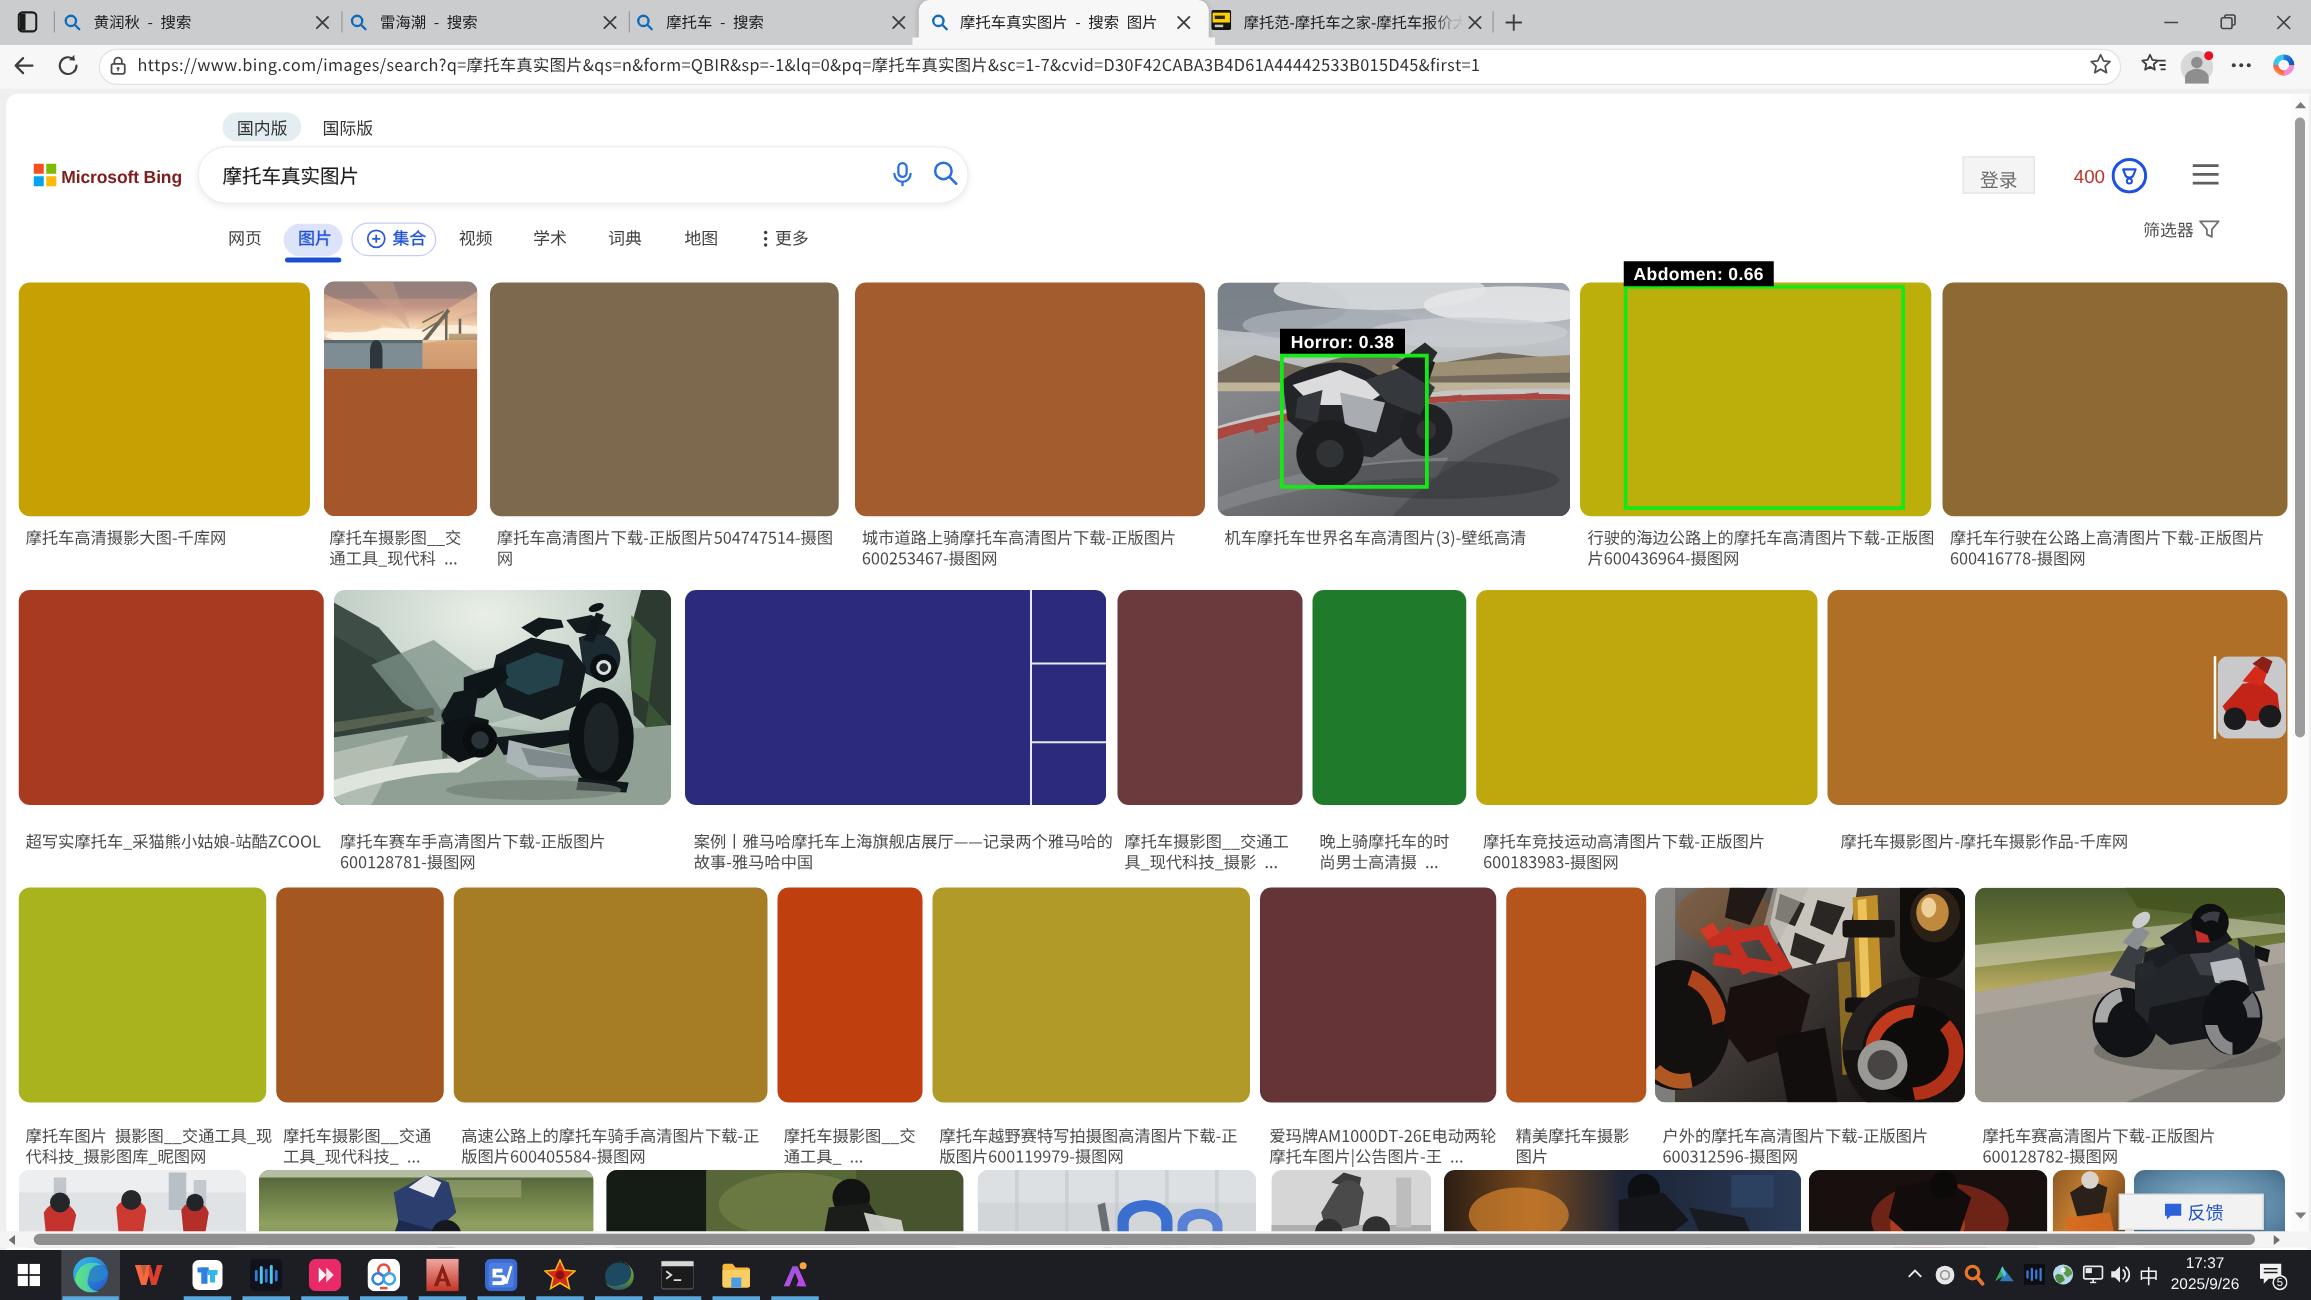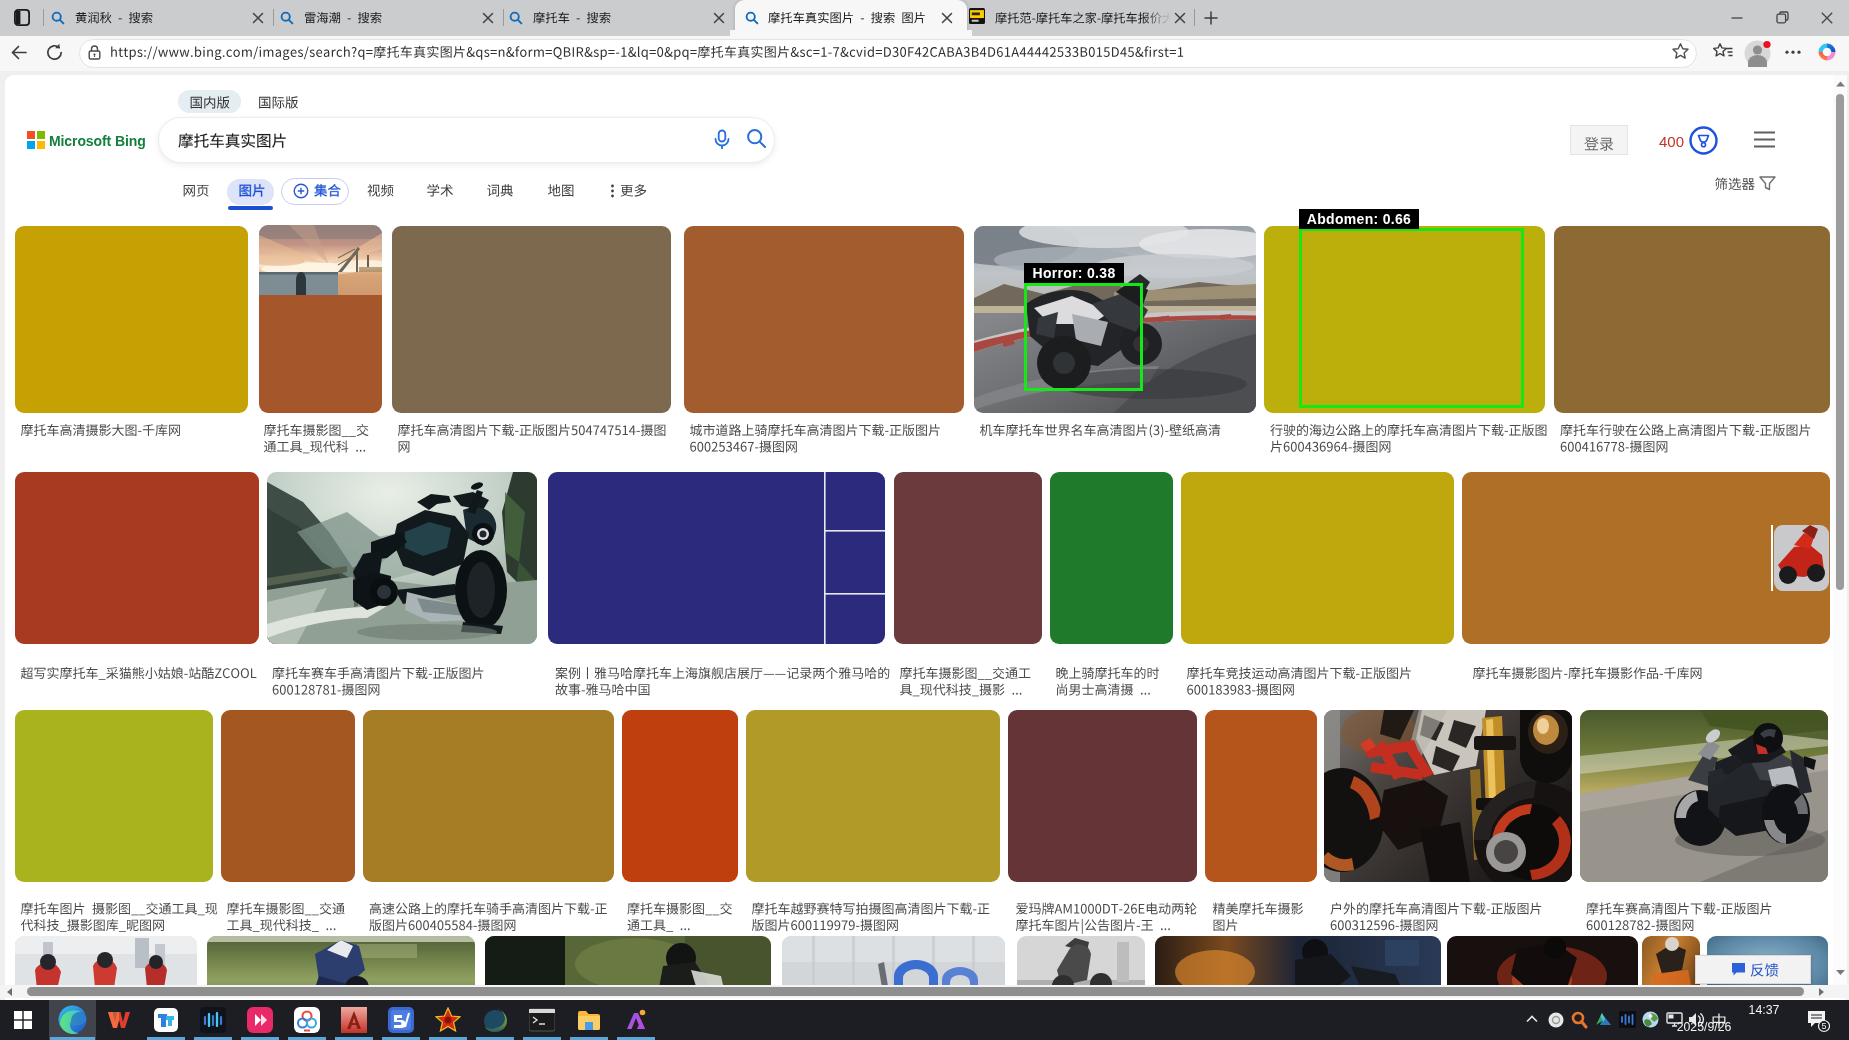--- a/index.html
+++ b/index.html
@@ -133,21 +133,21 @@
       <path d="M0.5 9 a8.5 8.5 0 0 1 8.5 -8.5 v4.2 a4.3 4.3 0 0 0 -4.3 4.3z" fill="#36c5f1"></path>
       <path d="M17.5 9 a8.5 8.5 0 0 1 -8.5 8.5 v-4.2 a4.3 4.3 0 0 0 4.3 -4.3z" fill="#f28bd0"></path>
     </svg>
     <div style="position:absolute;left:0px;top:71px;width:1849px;height:929px;background:#efeff0;"></div>
     <div style="position:absolute;left:5px;top:75px;width:1841px;height:925px;background:#fff;border-radius:9px 9px 0 0;"></div>
     <div style="position:absolute;left:178px;top:90px;width:63px;height:23px;background:#e3edf2;border-radius:12px;"></div>
     <div style="position:absolute;left:27px;top:131px;width:8px;height:8px;background:#f25022;"></div>
     <div style="position:absolute;left:36.5px;top:131px;width:8px;height:8px;background:#7fba00;"></div>
     <div style="position:absolute;left:27px;top:140.5px;width:8px;height:8px;background:#00a4ef;"></div>
     <div style="position:absolute;left:36.5px;top:140.5px;width:8px;height:8px;background:#ffb900;"></div>
-    <div style="position:absolute;left:49px;top:133px;font:700 14px 'Liberation Sans',sans-serif;color:#15803d;letter-spacing:-0.1px;">Microsoft Bing</div>
+    <div style="position:absolute;left:49px;top:133px;font:700 14px 'Liberation Sans',sans-serif;color:#7f1d1d;letter-spacing:-0.1px;">Microsoft Bing</div>
     <div style="position:absolute;left:158px;top:117px;width:617px;height:46px;background:#fff;border:1px solid #ededed;border-radius:24px;box-sizing:border-box;box-shadow:0 2px 6px rgba(0,0,0,0.08);"></div>
     <svg style="position:absolute;left:712px;top:129px" width="20" height="22" viewBox="0 0 20 22">
       <rect x="6.7" y="1.5" width="6.6" height="11" rx="3.3" fill="none" stroke="#2a6fdb" stroke-width="1.8"></rect>
       <path d="M3.5 10 a6.5 6.5 0 0 0 13 0" fill="none" stroke="#2a6fdb" stroke-width="1.8" stroke-linecap="round"></path>
       <path d="M10 16.5 V20" stroke="#2a6fdb" stroke-width="1.8"></path>
     </svg>
     <svg style="position:absolute;left:746px;top:128px" width="21" height="21" viewBox="0 0 21 21">
       <circle cx="8.7" cy="8.7" r="6.6" fill="none" stroke="#2a6fdb" stroke-width="2"></circle>
       <path d="M13.6 13.6 L19 19" stroke="#2a6fdb" stroke-width="2" stroke-linecap="round"></path>
     </svg>
@@ -681,22 +681,22 @@
     </svg>
     <svg style="position:absolute;left:1666px;top:1012px" width="17" height="15" viewBox="0 0 17 15">
       <rect x="1" y="1" width="15" height="10" rx="1" fill="none" stroke="#e8e8e8" stroke-width="1.4"></rect>
       <rect x="2.5" y="2.5" width="5" height="4" fill="#e8e8e8"></rect>
       <path d="M6 14 h5 M8.5 11 v3" stroke="#e8e8e8" stroke-width="1.3"></path>
     </svg>
     <svg style="position:absolute;left:1688px;top:1011px" width="18" height="17" viewBox="0 0 18 17">
       <path d="M1 6 h3 l4 -4 v13 l-4 -4 h-3z" fill="#e8e8e8"></path>
       <path d="M10.5 5 a4.5 4.5 0 0 1 0 7 M12.8 2.8 a7.5 7.5 0 0 1 0 11.4" fill="none" stroke="#e8e8e8" stroke-width="1.4" stroke-linecap="round"></path>
     </svg>
-    <div style="position:absolute;left:1734px;top:1003px;width:60px;text-align:center;font:12.3px 'Liberation Sans',sans-serif;color:#f2f2f2;">14:37</div>
-    <div style="position:absolute;left:1668px;top:1020px;width:72px;text-align:center;font:12.3px 'Liberation Sans',sans-serif;color:#f2f2f2;">2025/9/26</div>
+    <div style="position:absolute;left:1734px;top:1003px;width:60px;text-align:center;font:12.3px 'Liberation Sans',sans-serif;color:#f2f2f2;">17:37</div>
+    <div style="position:absolute;left:1728px;top:1020px;width:72px;text-align:center;font:12.3px 'Liberation Sans',sans-serif;color:#f2f2f2;">2025/9/26</div>
     <svg style="position:absolute;left:1806px;top:1009px" width="24" height="24" viewBox="0 0 24 24">
       <path d="M2 2 h17 v12 h-10 l-4 4 v-4 h-3z" fill="#f2f2f2"></path>
       <path d="M5 6 h11 M5 9 h11" stroke="#1c1e23" stroke-width="1.2"></path>
       <circle cx="18" cy="17" r="5.5" fill="#1c1e23" stroke="#f2f2f2" stroke-width="1.2"></circle>
       <text x="18" y="20.2" text-anchor="middle" font-family="Liberation Sans" font-size="9" fill="#f2f2f2">5</text>
     </svg>
     <svg style="position:absolute;left:0;top:0;pointer-events:none" width="1849" height="1040" viewBox="0 0 1849 1040">
       <defs>
         <path id="g9EC4" d="M592 40C704 0 818 -46 887 -80L942 -30C868 4 747 51 636 87ZM352 87C288 46 161 -3 59 -29C75 -43 98 -67 110 -83C212 -55 339 -6 420 43ZM163 446V104H844V446H538V519H948V588H700V684H882V752H700V840H624V752H379V840H304V752H127V684H304V588H55V519H461V446ZM379 588V684H624V588ZM236 249H461V160H236ZM538 249H769V160H538ZM236 391H461V303H236ZM538 391H769V303H538Z"></path>
         <path id="g6DA6" d="M75 768C135 739 207 691 241 655L286 715C250 750 178 795 118 823ZM37 506C96 481 166 439 202 407L245 468C209 500 138 538 79 561ZM57 -22 124 -62C168 29 219 153 256 258L196 297C155 185 98 55 57 -22ZM289 631V-74H357V631ZM307 808C352 761 403 695 426 652L482 692C458 735 404 798 359 843ZM411 128V62H795V128H641V306H768V371H641V531H785V596H425V531H571V371H438V306H571V128ZM507 795V726H855V22C855 3 849 -4 831 -4C812 -5 747 -5 680 -3C691 -23 702 -57 706 -77C792 -77 849 -76 880 -64C912 -51 923 -28 923 21V795Z"></path>

